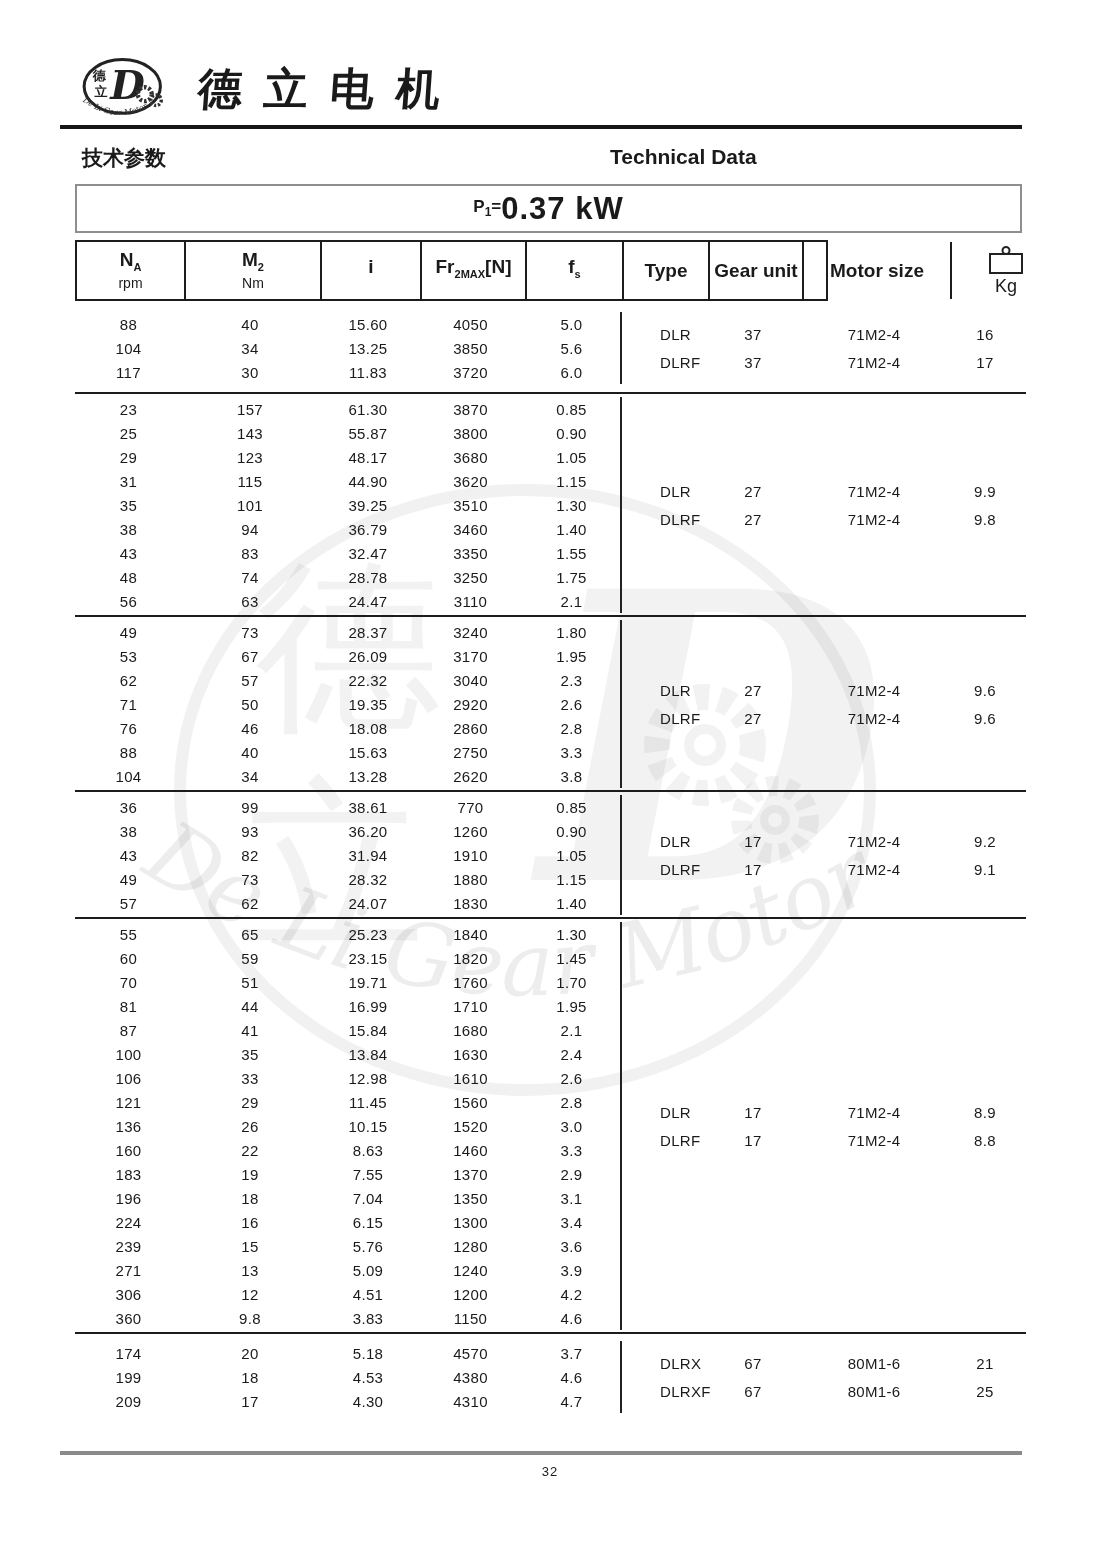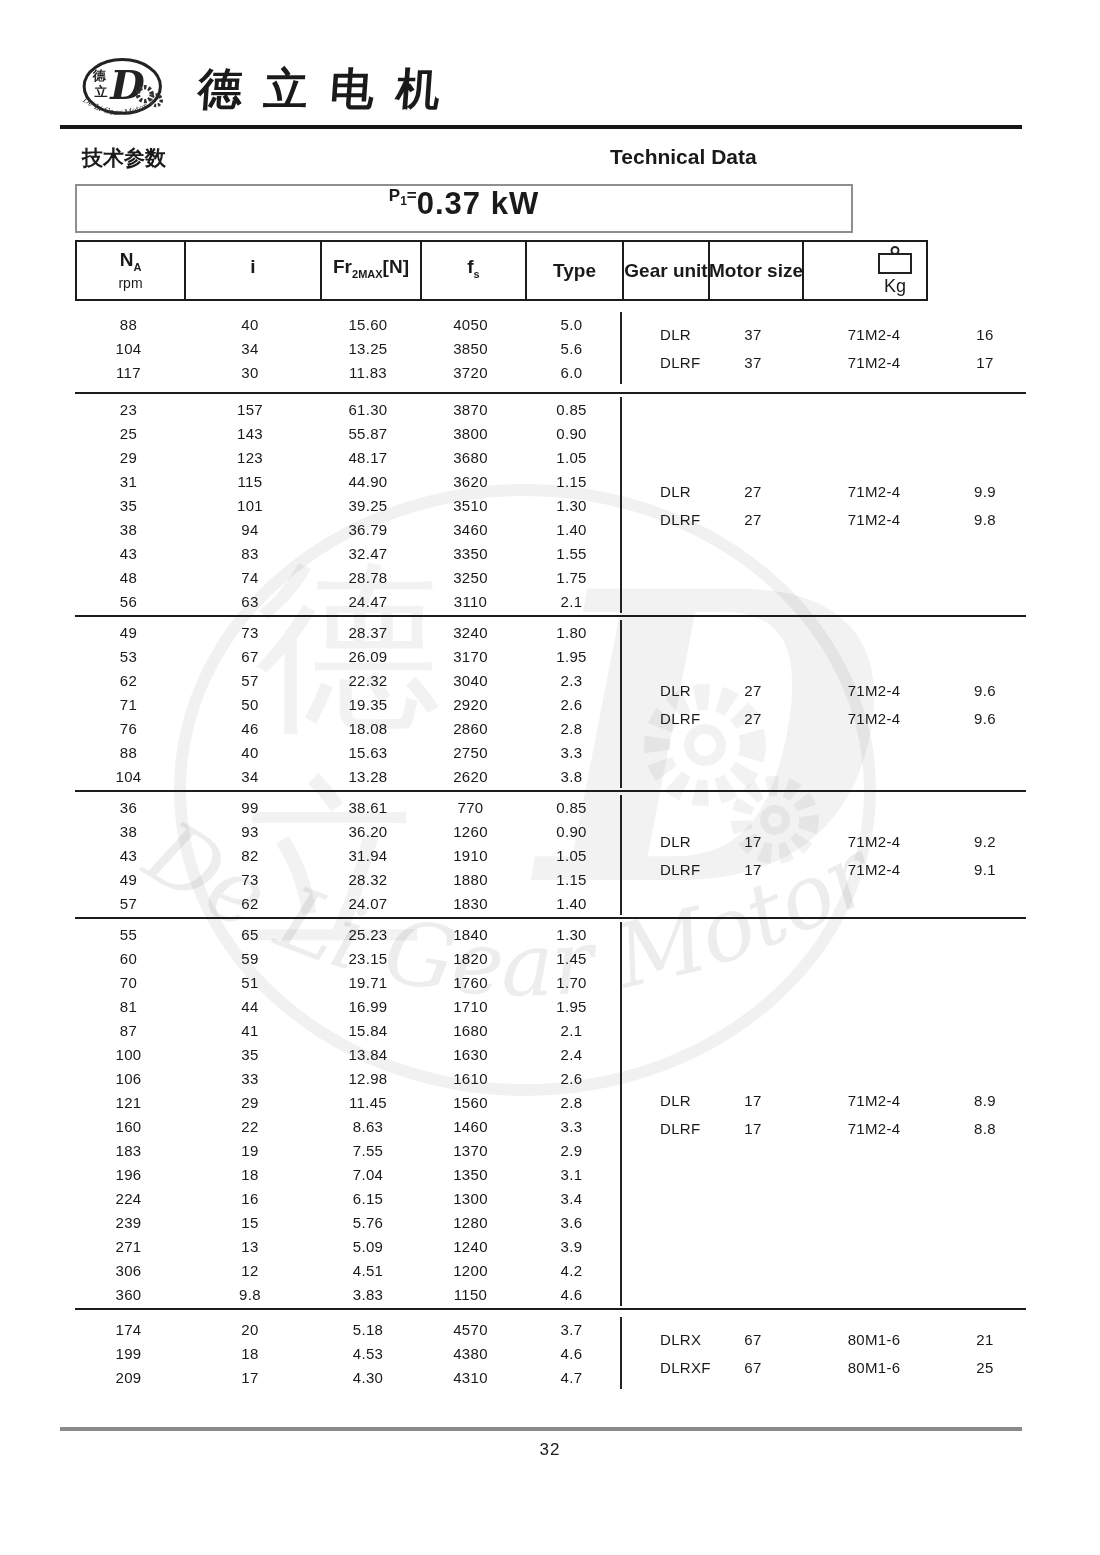--- a/index.html
+++ b/index.html
@@ -17,28 +17,28 @@
   .brand-name { font-family:"DejaVu Serif","Liberation Serif",serif; font-weight:bold; font-size:44px;
                 letter-spacing:22px; margin-left:22px; transform:skewX(-4deg); white-space:nowrap; }
   .top-rule { height:4px; background:#161616; margin:1px 78px 0 60px; }
 
   
   .subheader { position:relative; margin-top:15px; height:28px; }
   .sub-cn { position:absolute; left:82px; top:0; font-size:21px; font-weight:bold; }
   .sub-en { position:absolute; left:610px; top:1px; font-size:21px; font-weight:bold; }
 
   
-  .power-box { margin:12px 0 0 75px; width:778px; height:49px; border:2px solid #8e8e8e;
-               display:flex; align-items:flex-start; justify-content:center; }
+  .power-box { margin:12px 0 0 75px; width:947px; height:49px; border:2px solid #8e8e8e;
+               display:flex; align-items:center; justify-content:center; }
   .power-small { font-size:17px; font-weight:bold; }
   .power-small sub { font-size:12px; }
   .power-big { font-size:31px; font-weight:bold; letter-spacing:1px; }
 
   
-  .thead { margin:7px 0 0 75px; width:853px; height:61px; border:2px solid #1c1c1c;
+  .thead { margin:7px 0 0 75px; width:753px; height:61px; border:2px solid #1c1c1c;
            display:grid; grid-template-columns:107px 136px 100px 105px 97px 86px 94px 148px 74px; }
   .h-cell { display:flex; flex-direction:column; align-items:center; justify-content:center; }
   .h-cell + .h-cell { border-left:2px solid #1c1c1c; }
   .h-main { font-size:19px; font-weight:bold; line-height:20px; white-space:nowrap; }
   .h-main sub { font-size:11px; font-weight:bold; }
   .h-unit { font-size:14px; line-height:15px; }
   .h-unit:empty { display:none; }
   .kg-cell { justify-content:center;padding-left:36px; }
   .kg-icon { position:relative; width:34px; height:21px; border:2px solid #222; margin-top:8px; background:#fff; }
   .kg-icon::before { content:""; position:absolute; left:50%; top:-9px; transform:translateX(-50%);
@@ -53,21 +53,21 @@
   .block-left { width:547px; border-right:2px solid #222; }
   .data-row { display:grid; grid-template-columns:107px 136px 100px 105px 97px; height:24px; align-items:center; }
   .cell { text-align:center; font-size:15px; letter-spacing:0.3px; }
   .block-right { width:402px; display:flex; flex-direction:column; justify-content:center; }
   .type-row { display:grid; grid-template-columns:84px 94px 148px 74px; height:28px; align-items:center; }
   .tcell { text-align:center; font-size:15px; letter-spacing:0.3px; }
   .tcell-type { text-align:left; padding-left:38px; }
 
   
   .footer-rule { height:4px; background:#8a8a8a; margin:28px 78px 0 60px; }
-  .page-num { text-align:center; font-size:17px; margin-top:9px; letter-spacing:1px; }
+  .page-num { text-align:center; font-size:13px; margin-top:9px; letter-spacing:1px; }
 </style>
 </head>
 <body>
 
 <div class="page">
 
   <svg class="watermark" width="1100" height="1555" viewBox="0 0 1100 1555" aria-hidden="true">
     <ellipse cx="525" cy="790" rx="345" ry="300" fill="none" stroke="#000" stroke-opacity="0.055" stroke-width="12"></ellipse>
     <text x="255" y="710" font-size="185" font-family="'DejaVu Serif',serif" fill="#000" fill-opacity="0.05">德</text>
     <text x="240" y="930" font-size="185" font-family="'DejaVu Serif',serif" fill="#000" fill-opacity="0.05">立</text>
@@ -114,20 +114,24 @@
       <span class="power-small"><span>P</span><sub>1</sub><span>=</span></span>
       <span class="power-big">0.37 kW</span>
     </div>
 
     <div class="thead">
       <div class="h-cell">
         <div class="h-main"><span>N</span><sub>A</sub><span></span></div>
         <div class="h-unit">rpm</div>
       </div>
       <div class="h-cell">
+        <div class="h-main"><span>M</span><sub>2</sub><span></span></div>
+        <div class="h-unit">Nm</div>
+      </div>
+      <div class="h-cell">
         <div class="h-main"><span>i</span><sub></sub><span></span></div>
       </div>
       <div class="h-cell">
         <div class="h-main"><span>Fr</span><sub>2MAX</sub><span>[N]</span></div>
       </div>
       <div class="h-cell">
         <div class="h-main"><span>f</span><sub>s</sub><span></span></div>
       </div>
       <div class="h-cell">
         <div class="h-main">Type</div>
@@ -437,20 +441,27 @@
               <div class="cell">2.6</div>
             </div>
             <div class="data-row">
               <div class="cell">121</div>
               <div class="cell">29</div>
               <div class="cell">11.45</div>
               <div class="cell">1560</div>
               <div class="cell">2.8</div>
             </div>
             <div class="data-row">
+              <div class="cell">136</div>
+              <div class="cell">26</div>
+              <div class="cell">10.15</div>
+              <div class="cell">1520</div>
+              <div class="cell">3.0</div>
+            </div>
+            <div class="data-row">
               <div class="cell">160</div>
               <div class="cell">22</div>
               <div class="cell">8.63</div>
               <div class="cell">1460</div>
               <div class="cell">3.3</div>
             </div>
             <div class="data-row">
               <div class="cell">183</div>
               <div class="cell">19</div>
               <div class="cell">7.55</div>

